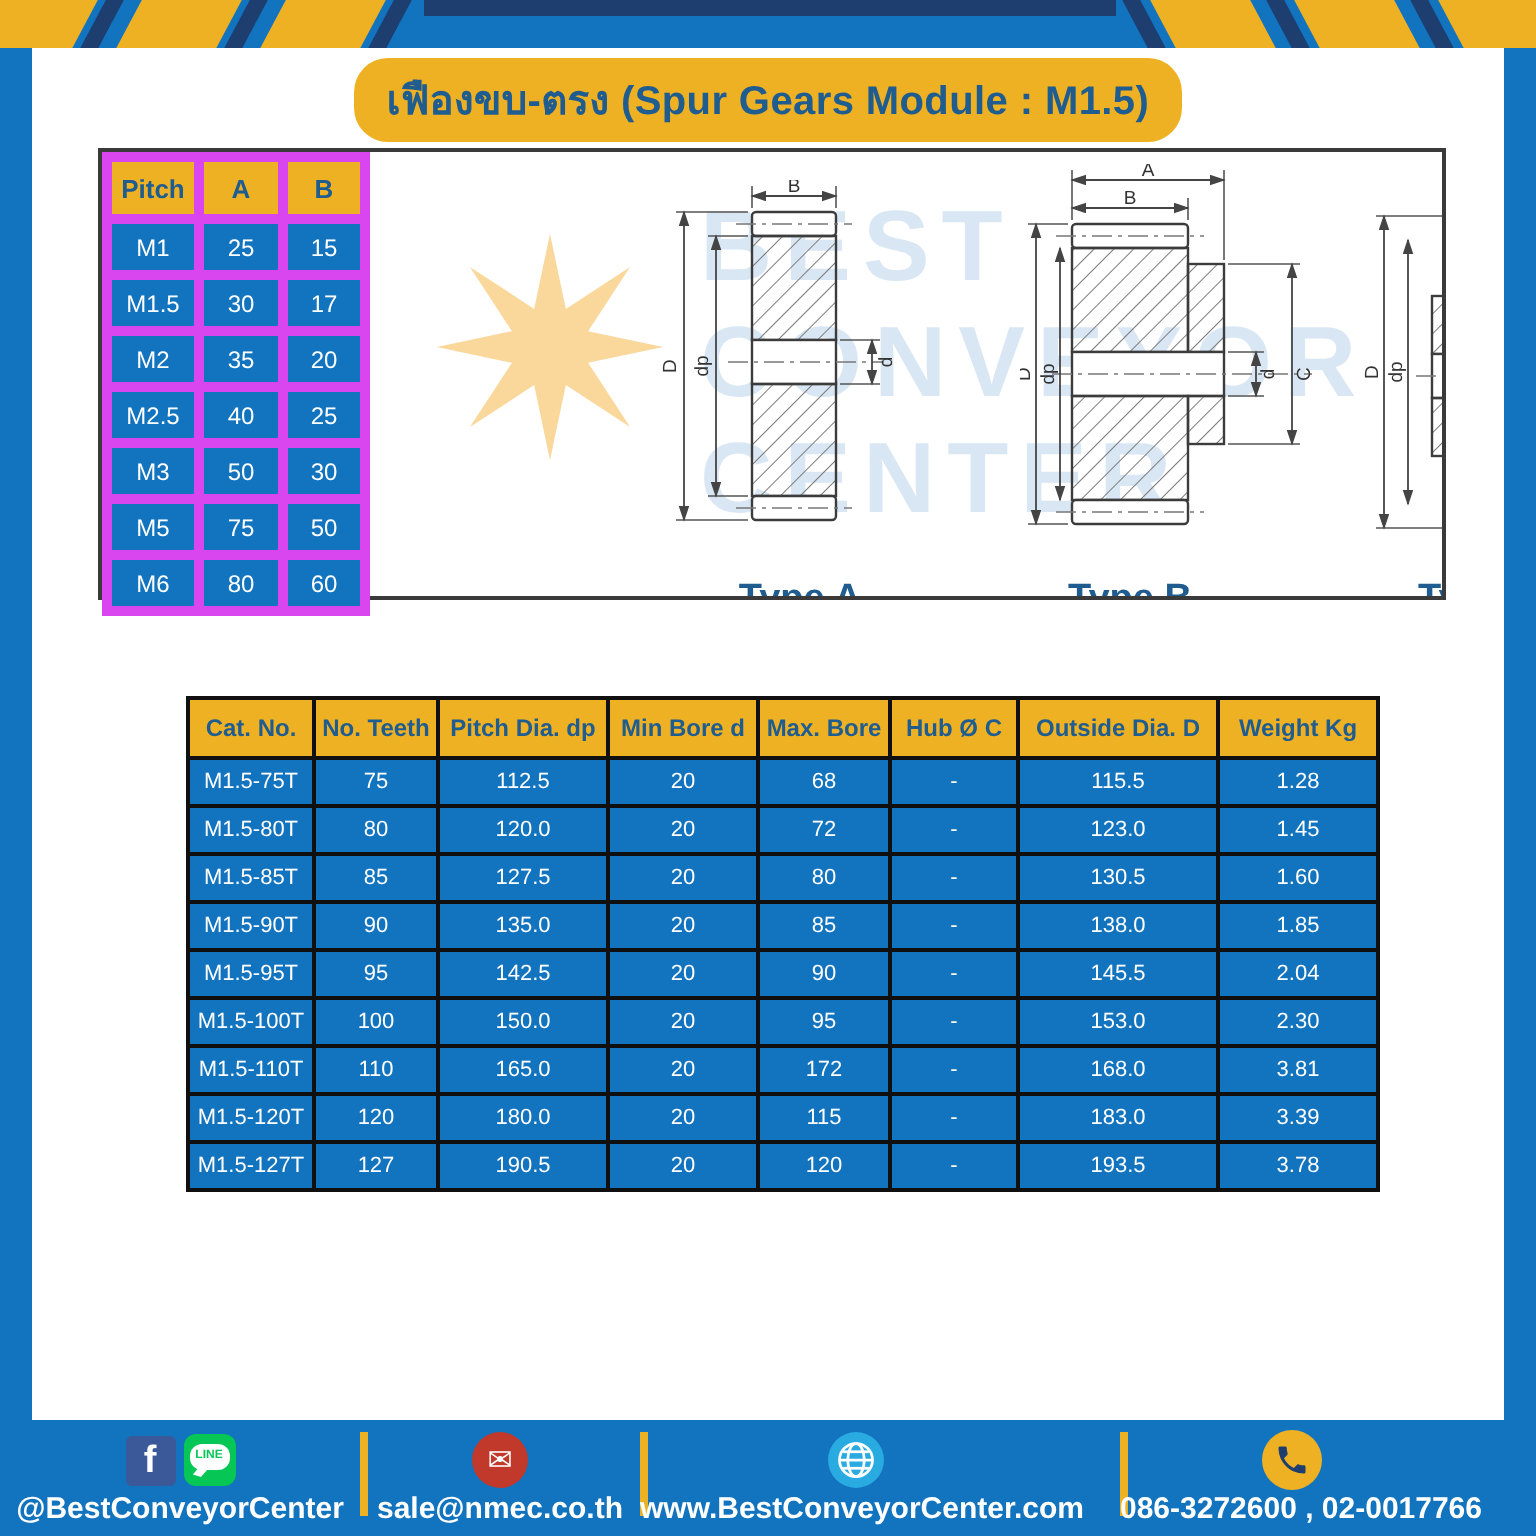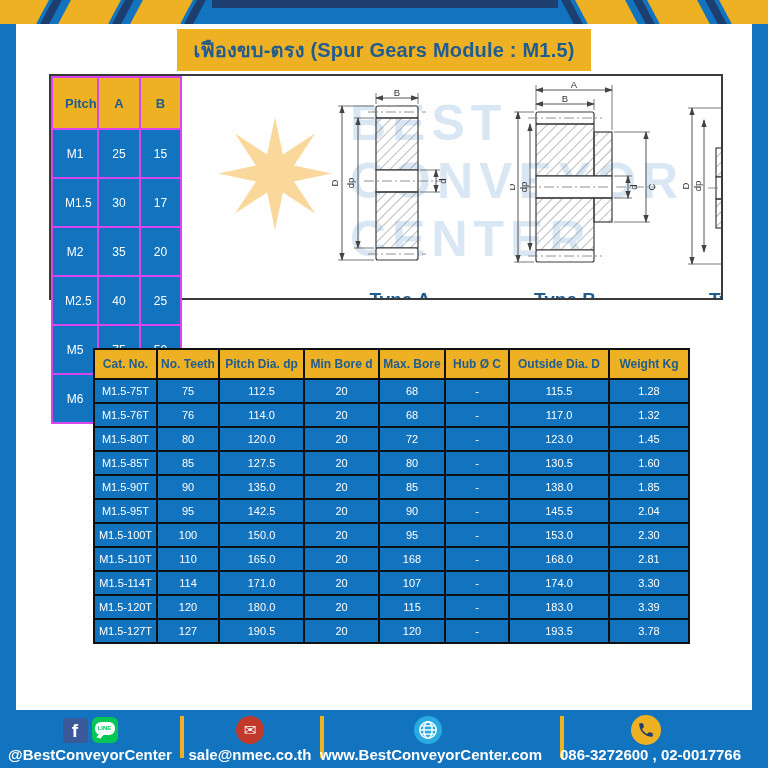--- a/index.html
+++ b/index.html
@@ -12,26 +12,26 @@
   .stripe{position:absolute;top:-4px;height:34px;}
   .stripe.y{background:#EFB124;width:50px;}
   .stripe.n{background:#1D3E6E;width:9px;}
   .lean-l{transform:skewX(-28deg);}
   .lean-r{transform:skewX(28deg);}
 
   
   .content{position:absolute;left:16px;top:24px;right:16px;bottom:58px;background:#FFFFFF;}
   .title-wrap{position:absolute;left:0;top:5px;width:100%;text-align:center;}
   .title-bar{display:inline-block;background:#EFB124;color:#1F5C8F;font-weight:bold;font-size:20px;
-             padding:5px 16px;letter-spacing:.2px;}
+             padding:5px 16px;letter-spacing:.2px;border-radius:17px;}
 
   
   .top-box{position:absolute;left:33px;top:50px;width:670px;height:222px;border:2px solid #3a3a3a;background:#fff;}
   table.pitch{border-collapse:collapse;table-layout:fixed;width:129px;height:222px;position:absolute;left:0;top:0;}
-  table.pitch th,table.pitch td{border:2px solid #d946ef;text-align:center;vertical-align:middle;padding:12px;}
+  table.pitch th,table.pitch td{border:5px solid #d946ef;text-align:center;vertical-align:middle;padding:0;}
   table.pitch th{background:#EFB124;color:#1F5C8F;font-size:13px;font-weight:bold;height:26px;}
   table.pitch td{background:#1273BE;color:#fff;font-size:12px;height:23px;}
 
   .diagram-area{position:absolute;left:129px;top:0;right:0;bottom:0;overflow:hidden;}
   .watermark{position:absolute;left:170px;top:18px;width:400px;color:rgba(120,170,215,.28);
              font-weight:bold;font-size:50px;line-height:58px;letter-spacing:6px;pointer-events:none;}
   .wm-star{position:absolute;left:35px;top:10px;opacity:.45;pointer-events:none;}
   .type-svg{position:absolute;}
   .type-label{position:absolute;top:188px;width:120px;text-align:center;color:#1F5C8F;font-weight:bold;font-size:19px;margin-top:25px;}
   .dimtxt{font-size:9.5px;fill:#333;}
@@ -119,20 +119,25 @@
             </tr>
             <tr>
               <td>M2</td>
               <td>35</td>
               <td>20</td>
             </tr>
             <tr>
               <td>M2.5</td>
               <td>40</td>
               <td>25</td>
+            </tr>
+            <tr>
+              <td>M3</td>
+              <td>50</td>
+              <td>30</td>
             </tr>
             <tr>
               <td>M5</td>
               <td>75</td>
               <td>50</td>
             </tr>
             <tr>
               <td>M6</td>
               <td>80</td>
               <td>60</td>
@@ -305,30 +310,20 @@
             <td>M1.5-75T</td>
             <td>75</td>
             <td>112.5</td>
             <td>20</td>
             <td>68</td>
             <td>-</td>
             <td>115.5</td>
             <td>1.28</td>
           </tr>
           <tr>
-            <td>M1.5-76T</td>
-            <td>76</td>
-            <td>114.0</td>
-            <td>20</td>
-            <td>68</td>
-            <td>-</td>
-            <td>117.0</td>
-            <td>1.32</td>
-          </tr>
-          <tr>
             <td>M1.5-80T</td>
             <td>80</td>
             <td>120.0</td>
             <td>20</td>
             <td>72</td>
             <td>-</td>
             <td>123.0</td>
             <td>1.45</td>
           </tr>
           <tr>
@@ -369,34 +364,24 @@
             <td>95</td>
             <td>-</td>
             <td>153.0</td>
             <td>2.30</td>
           </tr>
           <tr>
             <td>M1.5-110T</td>
             <td>110</td>
             <td>165.0</td>
             <td>20</td>
-            <td>168</td>
+            <td>172</td>
             <td>-</td>
             <td>168.0</td>
-            <td>2.81</td>
-          </tr>
-          <tr>
-            <td>M1.5-114T</td>
-            <td>114</td>
-            <td>171.0</td>
-            <td>20</td>
-            <td>107</td>
-            <td>-</td>
-            <td>174.0</td>
-            <td>3.30</td>
+            <td>3.81</td>
           </tr>
           <tr>
             <td>M1.5-120T</td>
             <td>120</td>
             <td>180.0</td>
             <td>20</td>
             <td>115</td>
             <td>-</td>
             <td>183.0</td>
             <td>3.39</td>

